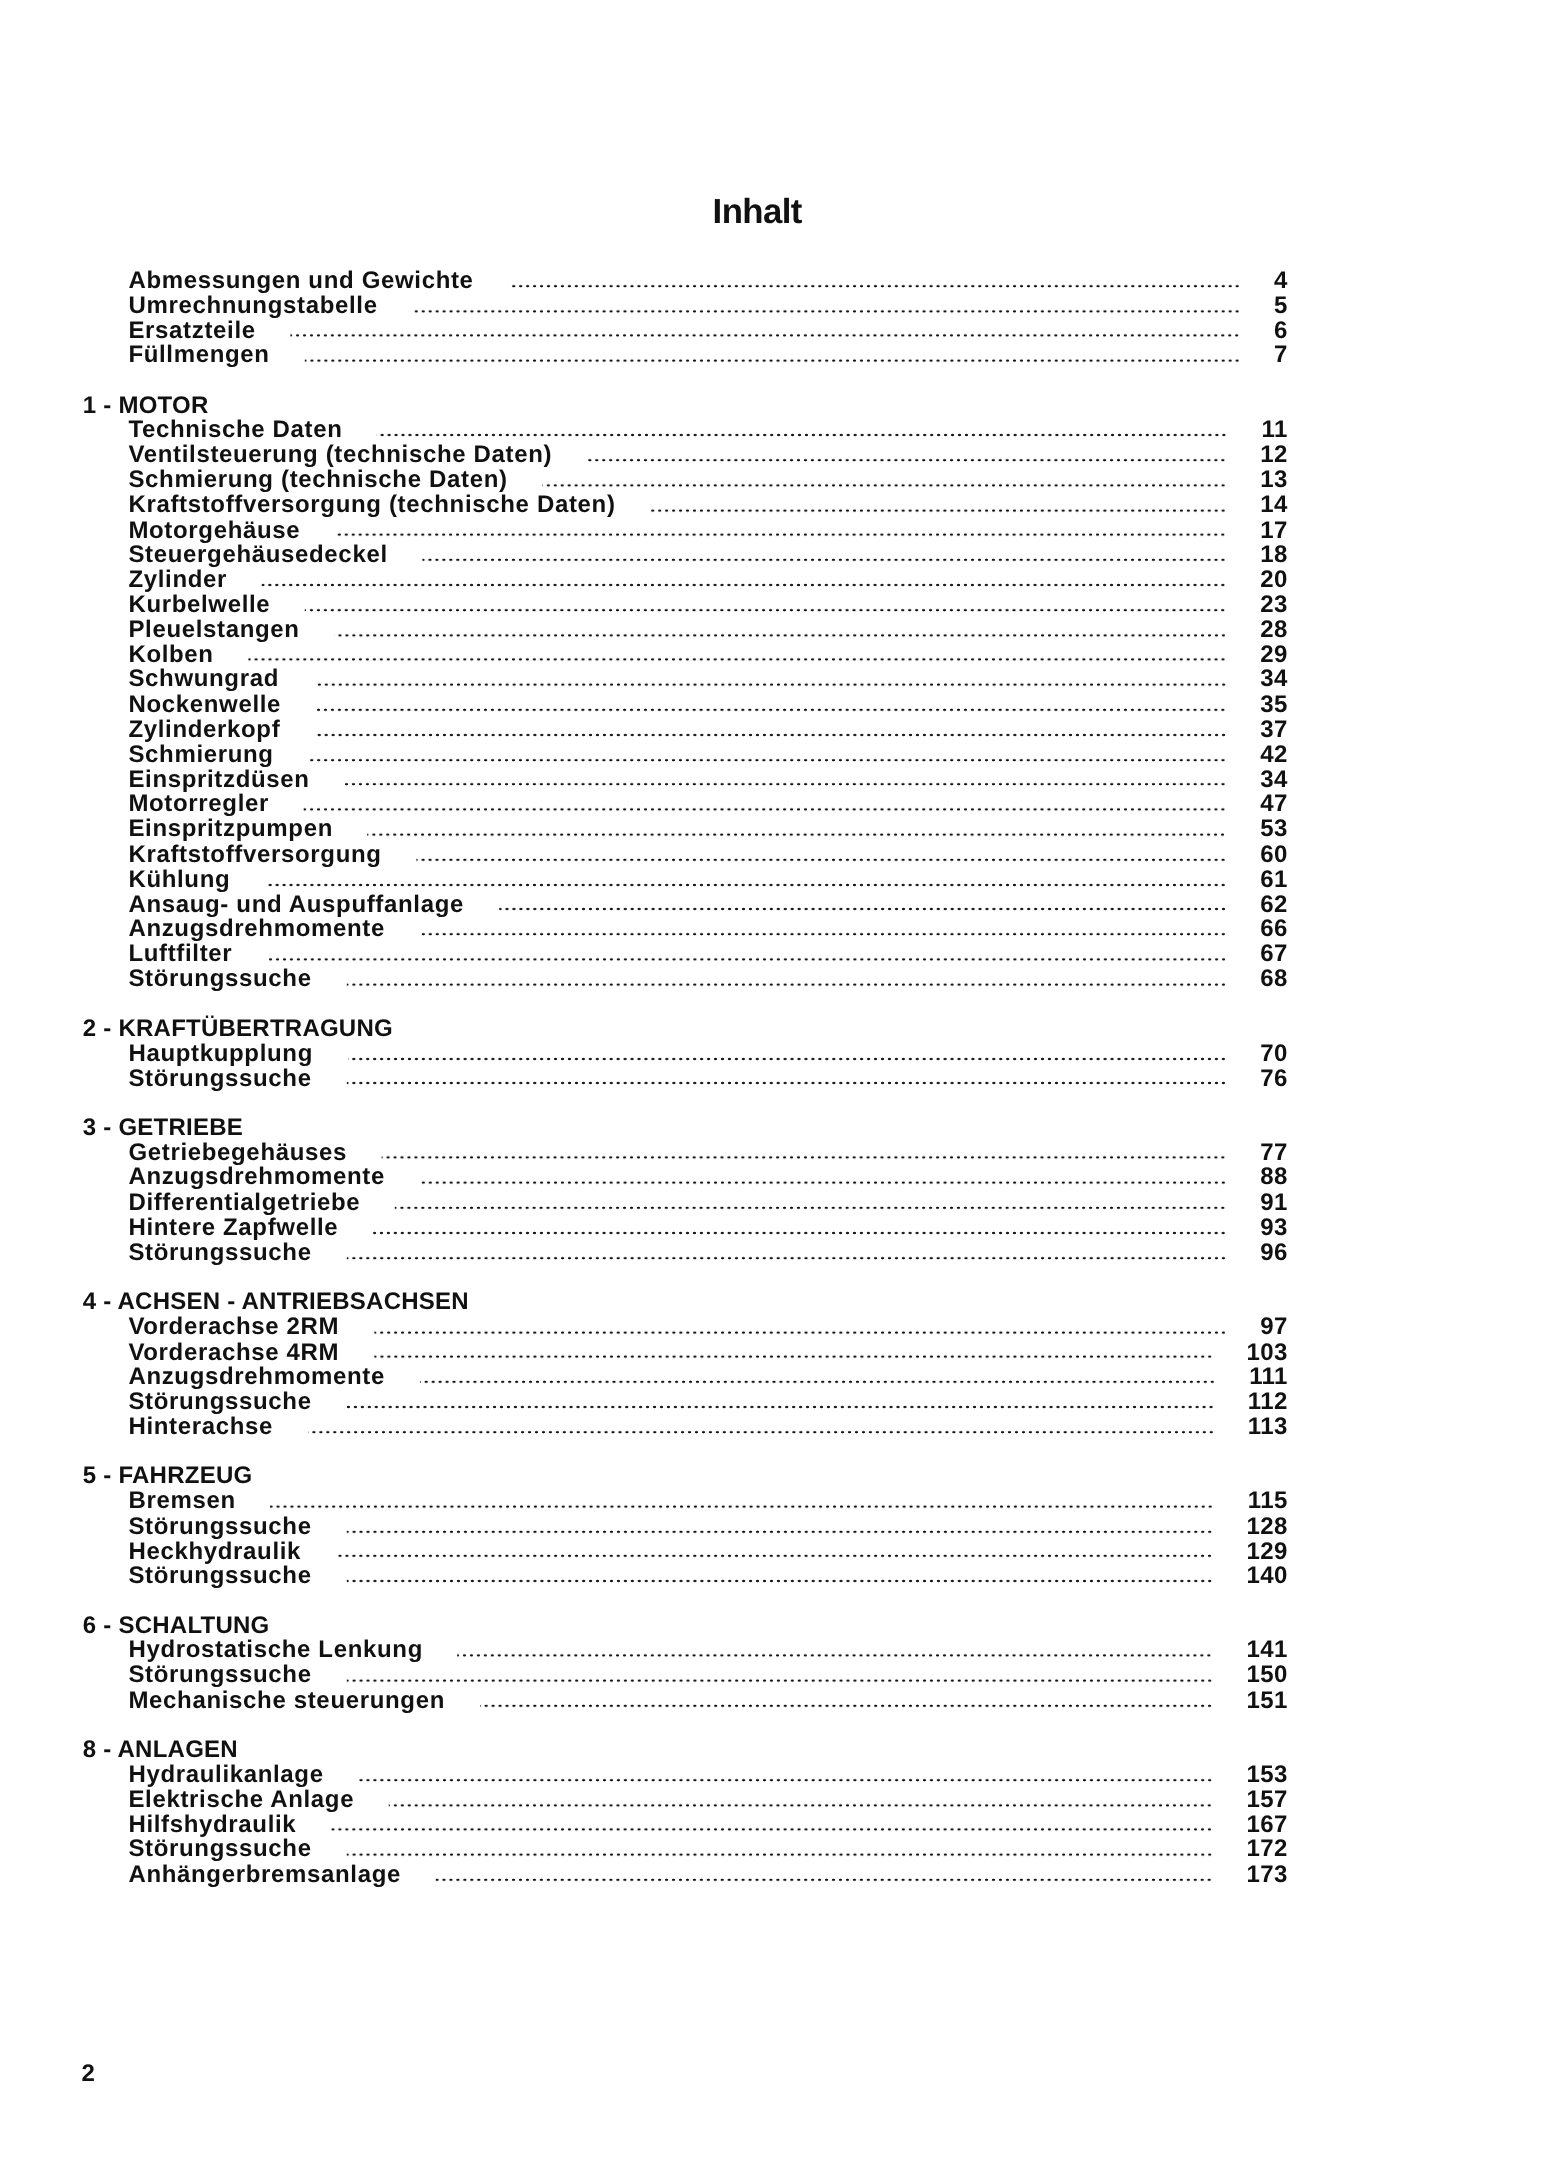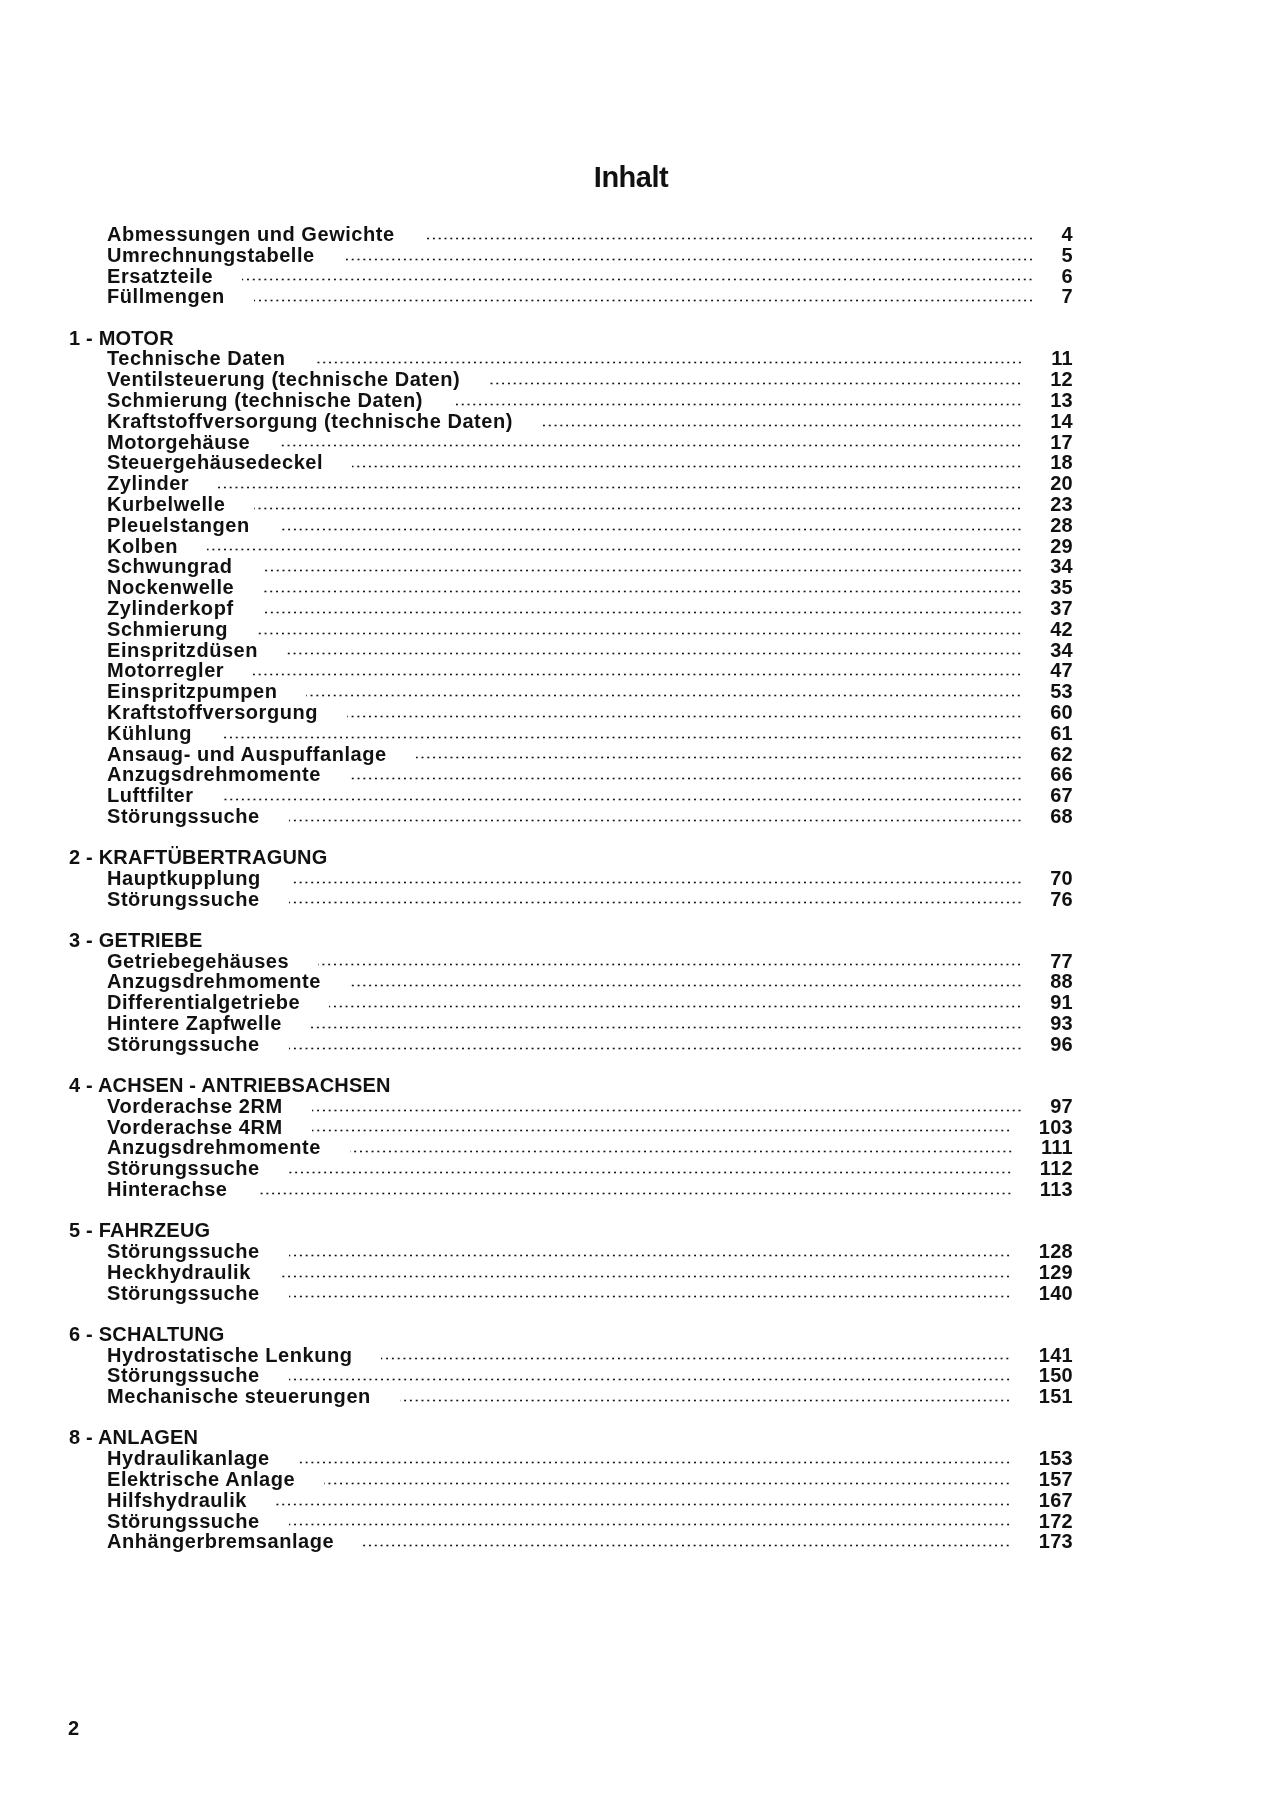--- a/index.html
+++ b/index.html
@@ -230,20 +230,25 @@
         </div>
         <div class="row item">
           <span class="label">Hinterachse</span>
           <span class="leader"></span>
           <span class="page">113</span>
         </div>
       </div>
       <div>
         <div class="row heading">5 - FAHRZEUG</div>
         <div class="row item">
+          <span class="label">Bremsen</span>
+          <span class="leader"></span>
+          <span class="page">115</span>
+        </div>
+        <div class="row item">
           <span class="label">Störungssuche</span>
           <span class="leader"></span>
           <span class="page">128</span>
         </div>
         <div class="row item">
           <span class="label">Heckhydraulik</span>
           <span class="leader"></span>
           <span class="page">129</span>
         </div>
         <div class="row item">

